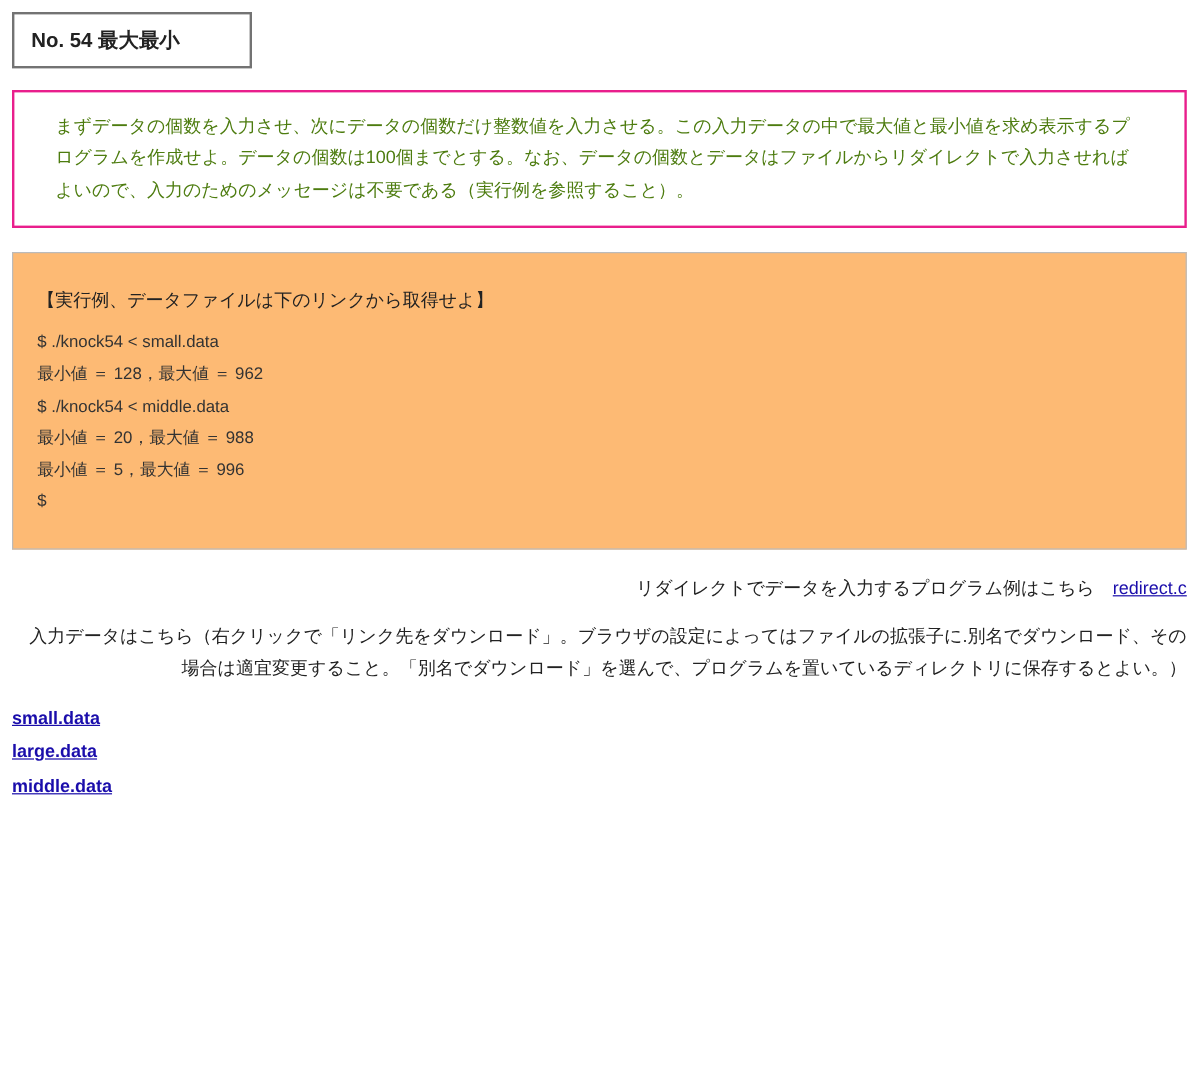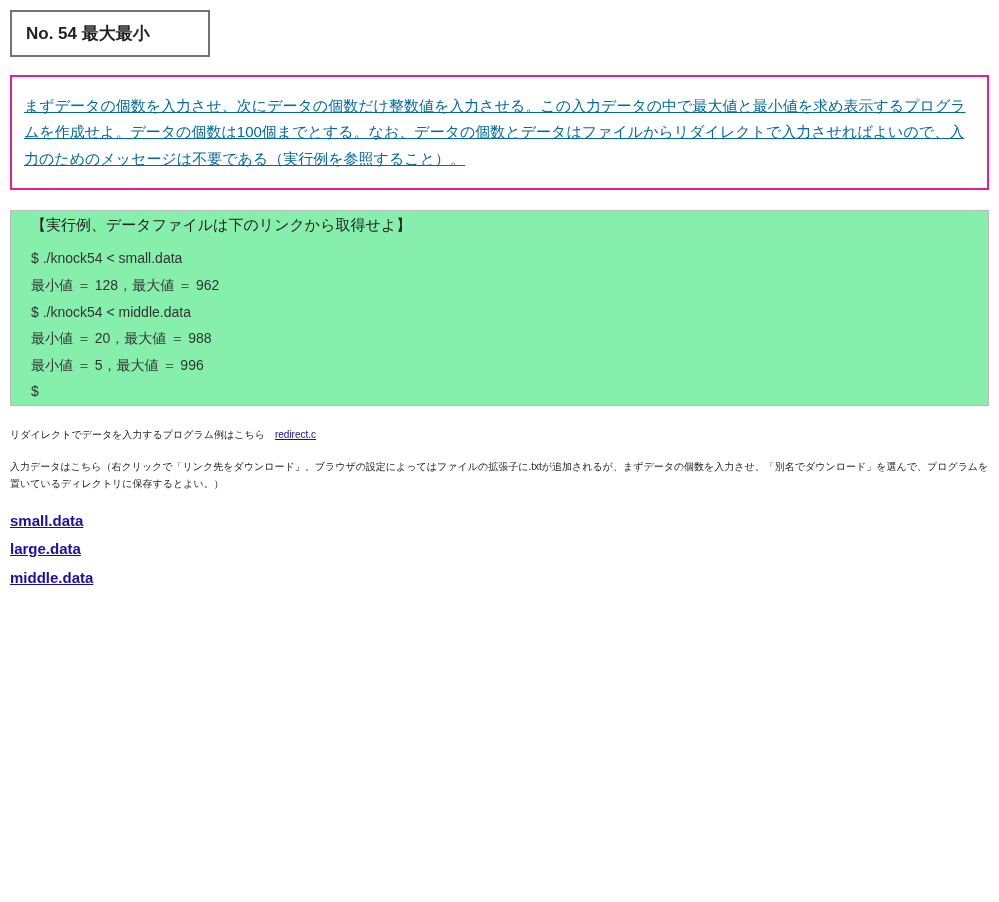--- a/index.html
+++ b/index.html
@@ -34,54 +34,54 @@
 
     .header-title {
       font-size: 17px;
       font-weight: bold;
       color: #222;
     }
 
     .problem-box {
       border: 2px solid #e91e8c;
       margin: 0 10px 20px 10px;
-      padding: 16px 12px;
+      padding: 16px 34px;
       font-size: 15px;
       line-height: 1.75;
-      color: #0369a1;
-      text-decoration: underline;
+      color: #4d7c0f;
     }
 
     .example-box {
       border: 1px solid #bbb;
-      background: #86efac;
+      background: #fdba74;
       margin: 0 10px 20px 10px;
-      padding: 0 20px;
+      padding: 26px 20px;
       font-size: 14px;
       line-height: 1.9;
     }
 
     .example-box .example-title {
       font-size: 15px;
       font-weight: normal;
       margin-bottom: 6px;
       color: #222;
     }
 
     .example-box .code-line {
       font-family: Liberation Sans, sans-serif;
       font-size: 14px;
       color: #333;
     }
 
     .body-text {
       margin: 0 10px 14px 10px;
-      font-size: 10px;
+      font-size: 15px;
       line-height: 1.75;
       color: #222;
+      text-align: right;
     }
 
     .link-text {
       color: #1a0dab;
       text-decoration: underline;
       cursor: pointer;
     }
 
     .links-section {
       margin: 0 10px 10px 10px;
@@ -123,21 +123,21 @@
     <div class="code-line">$</div>
   </div>
 
   
   <div class="body-text">
     <span>リダイレクトでデータを入力するプログラム例はこちら　</span><a class="link-text" href="#">redirect.c</a>
   </div>
 
   
   <div class="body-text">
-    <span>入力データはこちら（右クリックで「リンク先をダウンロード」。ブラウザの設定によってはファイルの拡張子に.txtが追加されるが、まずデータの個数を入力させ。「別名でダウンロード」を選んで、プログラムを置いているディレクトリに保存するとよい。）</span>
+    <span>入力データはこちら（右クリックで「リンク先をダウンロード」。ブラウザの設定によってはファイルの拡張子に.別名でダウンロード、その場合は適宜変更すること。「別名でダウンロード」を選んで、プログラムを置いているディレクトリに保存するとよい。）</span>
   </div>
 
   
   <div class="links-section">
     <a class="link-text" href="#">small.data</a>
     <a class="link-text" href="#">large.data</a>
     <a class="link-text" href="#">middle.data</a>
   </div>
 
 </div>

